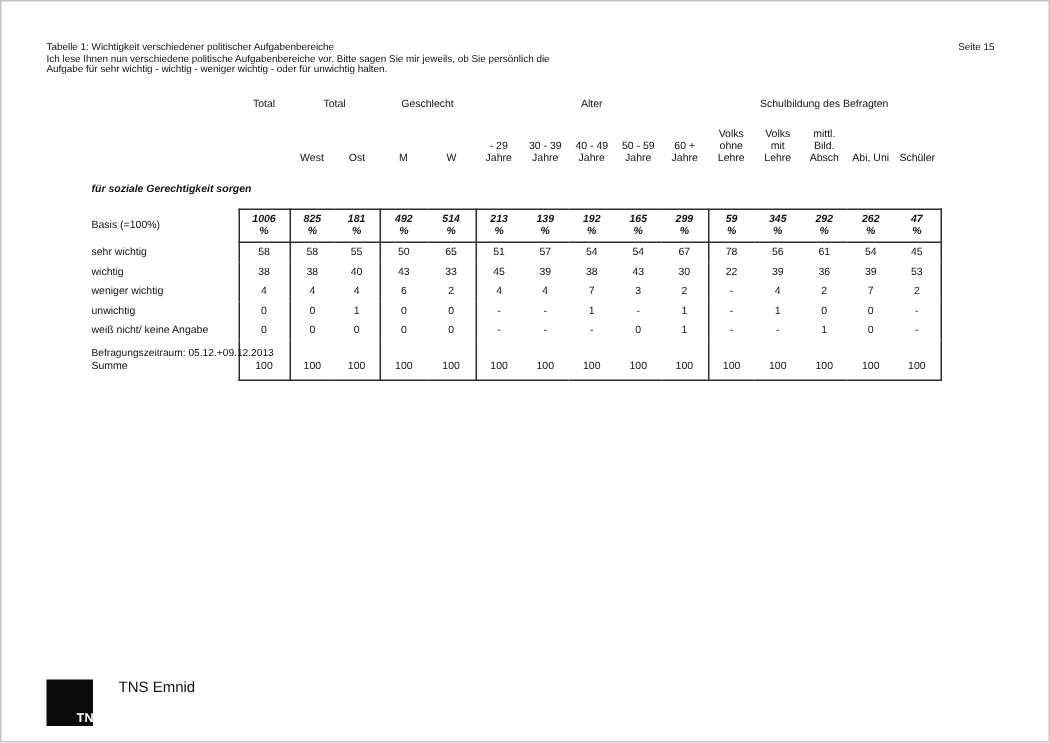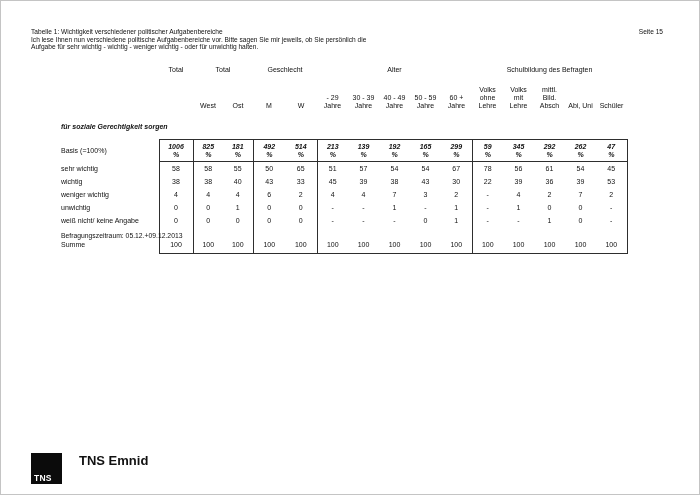--- a/index.html
+++ b/index.html
@@ -37,22 +37,22 @@
   tr.boxed td:nth-child(11),
   tr.boxed td:nth-child(16){border-right:1px solid #2e2e2e;}
   tr.basis-row td:not(.row-label){border-top:1px solid #2e2e2e;border-bottom:1px solid #2e2e2e;}
   tr.sum-row td:not(.row-label){border-bottom:1px solid #2e2e2e;}
   
   .survey-period{position:absolute;left:60px;top:231px;font-size:6.8px;}
   .logo-box{
     position:absolute;left:30px;top:452px;width:31px;height:31px;
     background:#0b0b0b;display:flex;align-items:flex-end;
   }
-  .logo-box span{color:#fff;font-weight:bold;font-size:8.5px;padding:0 0 1px 3px;letter-spacing:0.2px;}
-  .brand-name{position:absolute;left:78px;top:452px;font-size:13px;font-weight:bold;}
+  .logo-box span{color:#fff;font-weight:bold;font-size:8.5px;padding:0 0 1px 20px;letter-spacing:0.2px;}
+  .brand-name{position:absolute;left:78px;top:452px;font-size:10px;font-weight:normal;}
 </style>
 </head>
 <body>
 
 <div class="page">
 
   <div class="doc-header">
     <div>Tabelle 1: Wichtigkeit verschiedener politischer Aufgabenbereiche</div>
     <div>Ich lese Ihnen nun verschiedene politische Aufgabenbereiche vor. Bitte sagen Sie mir jeweils, ob Sie persönlich die</div>
     <div>Aufgabe für sehr wichtig - wichtig - weniger wichtig - oder für unwichtig halten.</div>

